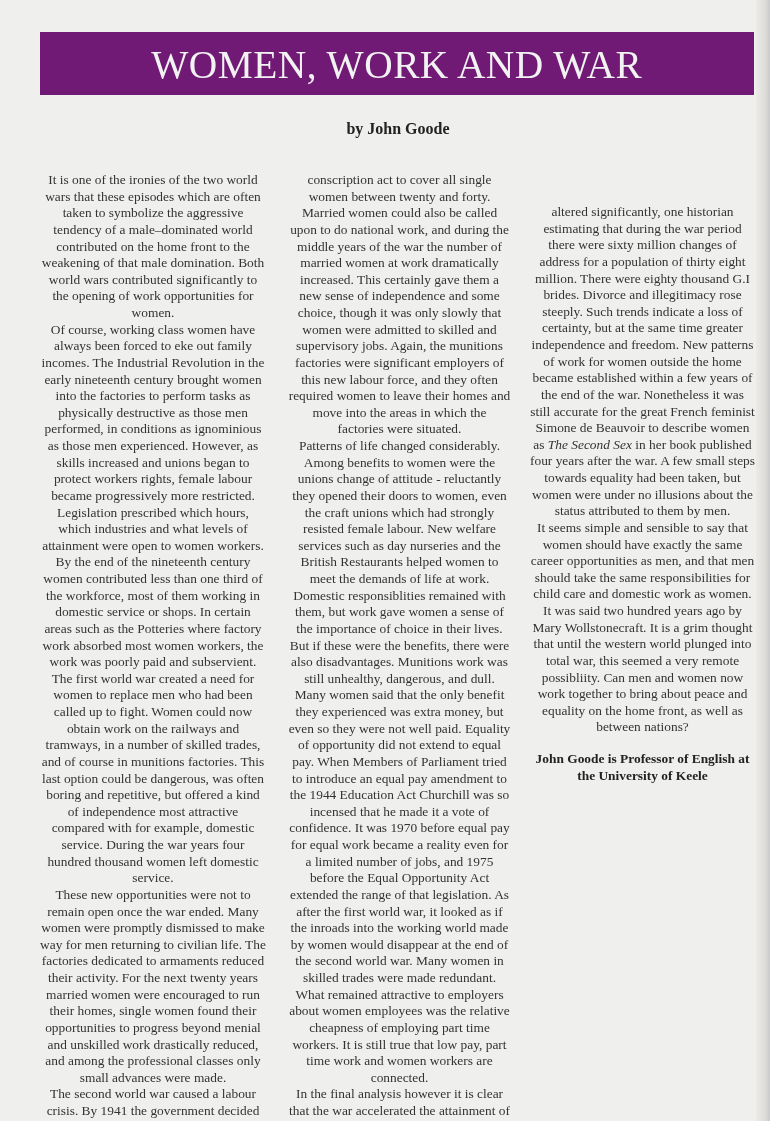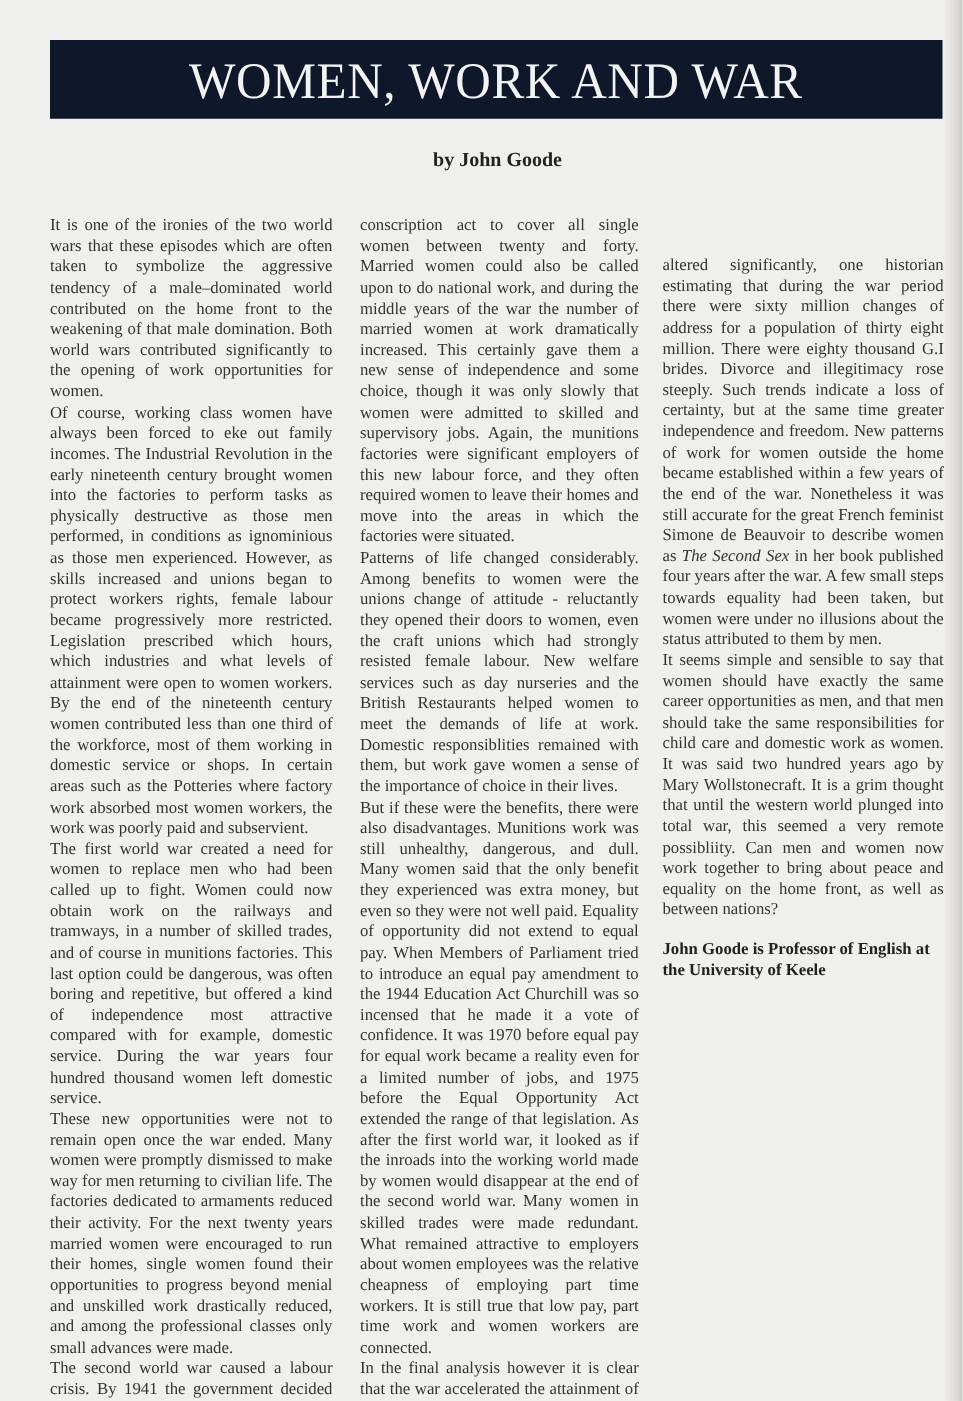--- a/index.html
+++ b/index.html
@@ -9,40 +9,40 @@
     font-family: "DejaVu Serif", "Liberation Serif", serif;
     color: #2b2b2b;
     position: relative;
   }
   .page-edge {
     position: absolute; right: 0; top: 0; width: 14px; height: 1121px;
     background: linear-gradient(to right, #ecebe8, #dcdbd7 70%, #c9c8c4);
   }
   .banner {
     position: absolute; left: 40px; top: 32px; width: 714px; height: 63px;
-    background: #0f172a;
+    background: #701a75;
     display: flex; align-items: center; justify-content: center;
   }
   .banner h1 {
     margin: 0; color: #f2f2f2;
     font-family: "Liberation Serif", "DejaVu Serif", serif;
     font-weight: normal; font-size: 41px; letter-spacing: 0.5px;
     transform: scaleX(0.96);
   }
   .byline {
     position: absolute; left: 0; width: 796px; top: 120px; text-align: center;
     font-family: "Liberation Serif", serif; font-weight: bold; font-size: 16px; color: #222;
   }
   .col {
     position: absolute; top: 172px;
     font-family: "Liberation Serif", serif;
     font-size: 13.4px; line-height: 16.62px;
     text-align: justify; color: #333;
   }
-  .col p { margin: 0; }
+  .col p { margin: 0; text-align: center; }
   .col1 { left: 40px; width: 226px; }
   .col2 { left: 288px; width: 223px; }
   .col3 { left: 530px; width: 225px; margin-top: 32px; }
   .col p .it { font-style: italic; }
   .bio {
     margin-top: 14px !important;
     font-weight: bold; text-align: left; color: #222; line-height: 17px;
   }
 </style>
 </head>

